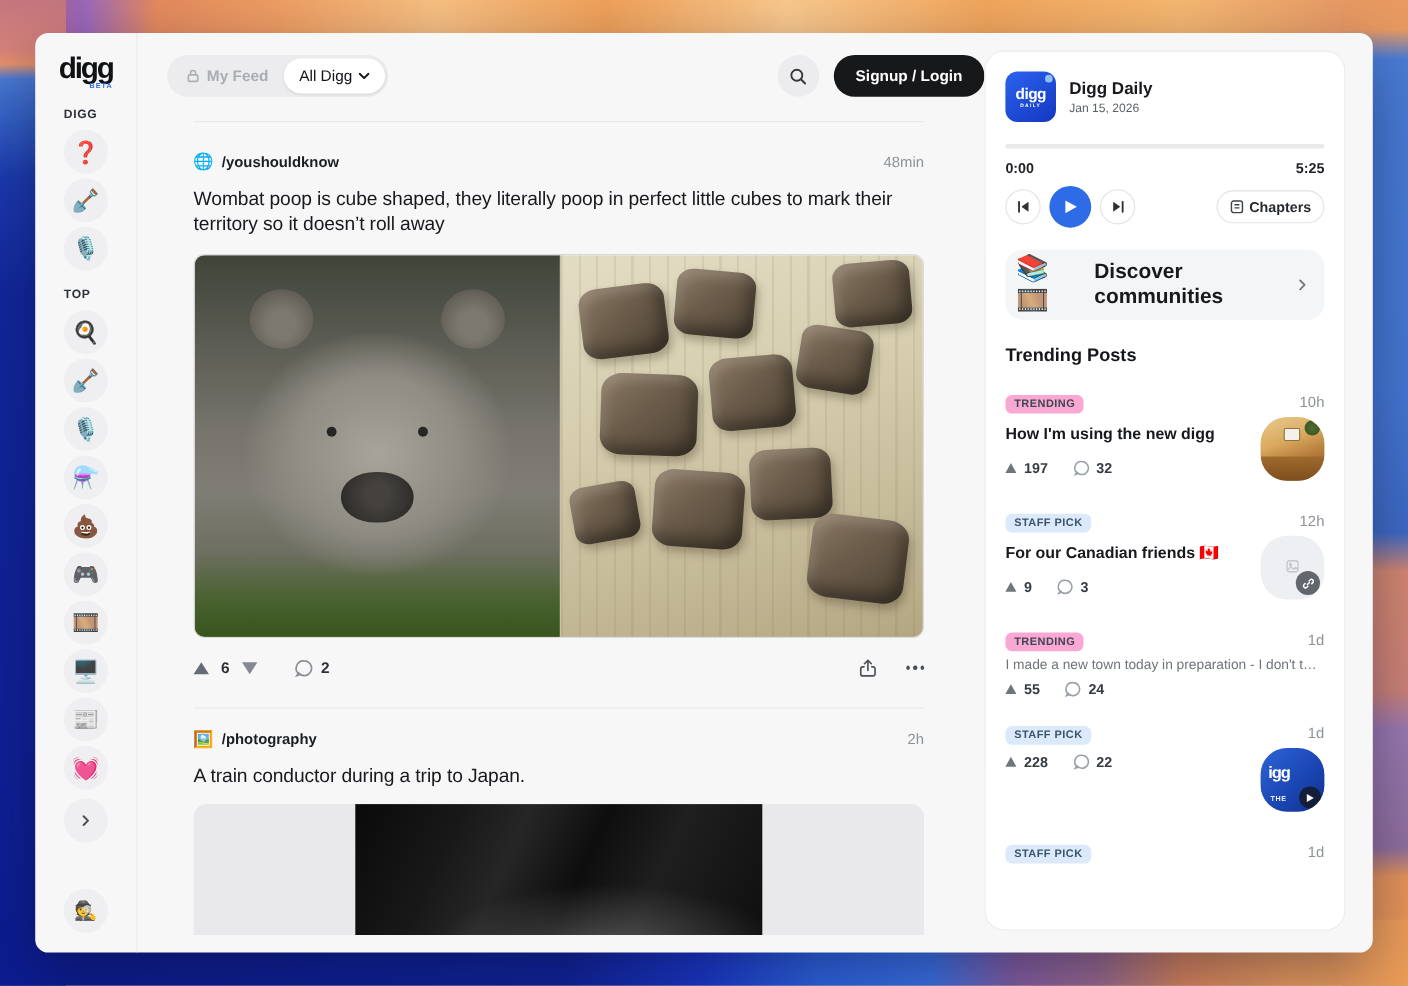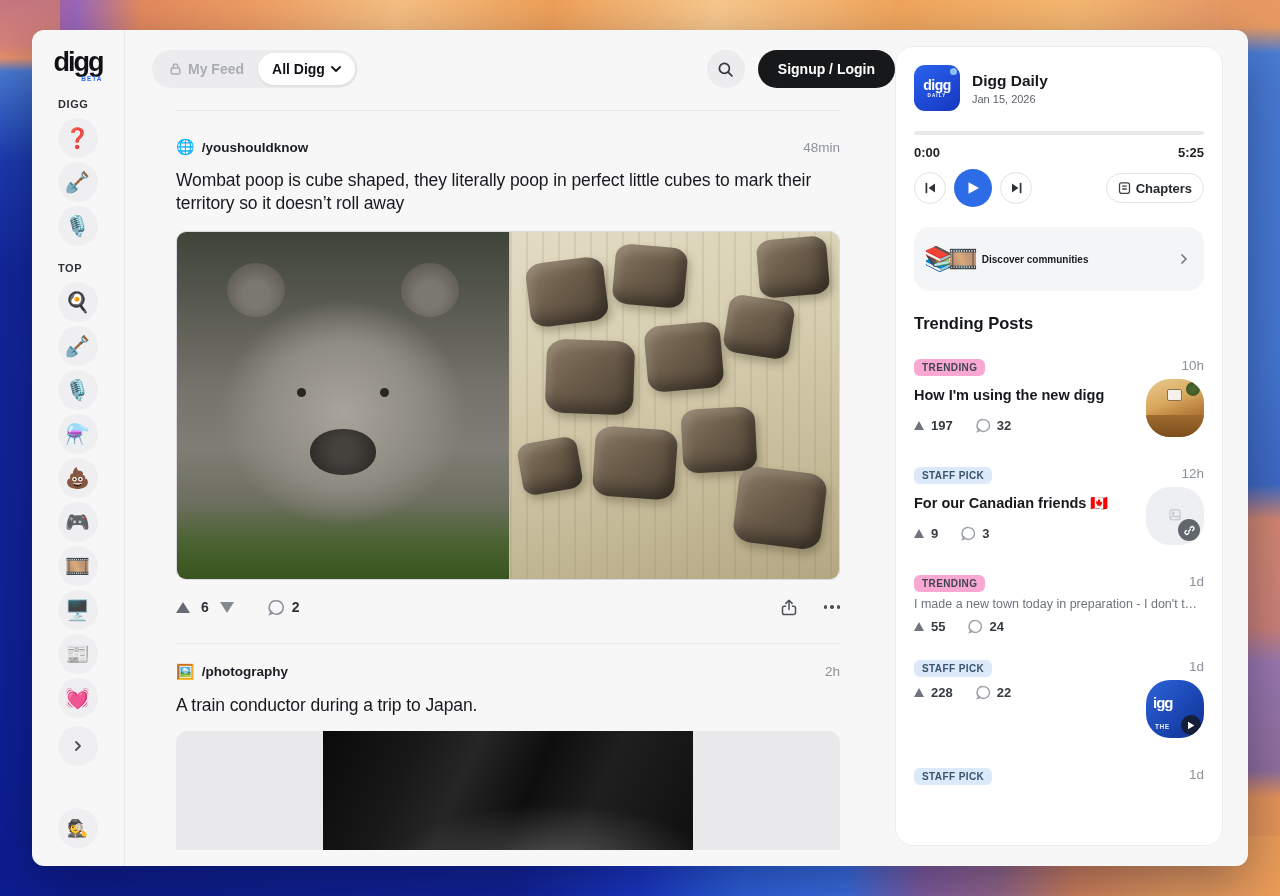--- a/index.html
+++ b/index.html
@@ -39,21 +39,21 @@
     display:flex; align-items:center; justify-content:center; cursor:pointer; }
   .expand { margin-top:4px; }
   .incognito { margin-top:auto; margin-bottom:18px; font-size:17px; }
 
   
   .main { position:absolute; left:94px; top:0; bottom:16px; width:769px; overflow:hidden; }
   .topbar { display:flex; justify-content:space-between; align-items:center; padding:20px 0 0 26px; }
   .feed-switch { background:#ececee; border-radius:19px; height:38px; display:inline-flex; align-items:center; padding:3px; }
   .feed-opt { display:flex; align-items:center; gap:6px; padding:0 14px; height:32px;
     font-size:14px; font-weight:600; color:#a9adb3; cursor:pointer; }
-  .feed-opt.active { background:#fff; border-radius:16px; height:32px; color:#111317; font-weight:700;
+  .feed-opt.active { background:#fff; border-radius:16px; height:32px; color:#111317; font-weight:400;
     box-shadow:0 1px 3px rgba(0,0,0,.10); }
   .topbar-right { display:flex; align-items:center; gap:13px; }
   .search-btn { width:38px; height:38px; border-radius:50%; background:#ececee; border:none;
     display:flex; align-items:center; justify-content:center; cursor:pointer; }
   .signup-btn { height:38px; border-radius:19px; background:#17181a; color:#fff; border:none;
     padding:0 20px; font-size:14px; font-weight:700; cursor:pointer; }
 
   .feed { margin:22px 0 0 50px; width:664px; }
   .post { border-top:1px solid #e7e8ea; padding-top:27px; }
   .post2 { margin-top:26px; padding-top:19px; }
@@ -136,21 +136,21 @@
   .controls { display:flex; align-items:center; margin-top:9px; }
   .ctrl { width:32px; height:32px; border-radius:50%; border:1px solid #e1e2e6; background:#fff;
     display:flex; align-items:center; justify-content:center; margin-right:8px; cursor:pointer; }
   .ctrl.play { width:38px; height:38px; background:#2e6be6; border:none; }
   .chapters { margin-left:auto; margin-right:0; height:30px; border:1px solid #e1e2e6; border-radius:15px;
     background:#fff; display:flex; align-items:center; gap:5px; padding:0 11px;
     font-size:13px; font-weight:600; color:#26292e; cursor:pointer; }
   .discover { margin-top:20px; height:64px; border-radius:16px; background:#f4f5f7;
     display:flex; align-items:center; padding:0 14px 0 10px; gap:10px; cursor:pointer; }
   .discover-emoji { font-size:24px; color:#c97b3a; letter-spacing:-6px; }
-  .discover-label { font-size:10px; font-weight:700; color:#17191d; margin-left:0; }
+  .discover-label { font-size:19px; font-weight:700; color:#17191d; margin-left:20px; }
   .discover-chevron { margin-left:auto; display:flex; }
   .trend-head { margin-top:23px; font-size:16.5px; font-weight:800; color:#141619; }
 
   .titem { position:relative; margin-top:24px; cursor:pointer; }
   .titem .t-time { position:absolute; top:1px; right:0; font-size:13.5px; color:#8d929a; }
   .badge { display:inline-block; padding:3px 8px; border-radius:6px;
     font-size:10px; font-weight:700; letter-spacing:.4px; }
   .badge.grey { background:#f9a8d4; color:#40464e; }
   .badge.blue { background:#dbe9fb; color:#39536b; }
   .t-title { margin-top:9px; font-size:14.5px; font-weight:700; line-height:1.38; color:#17191d; }

